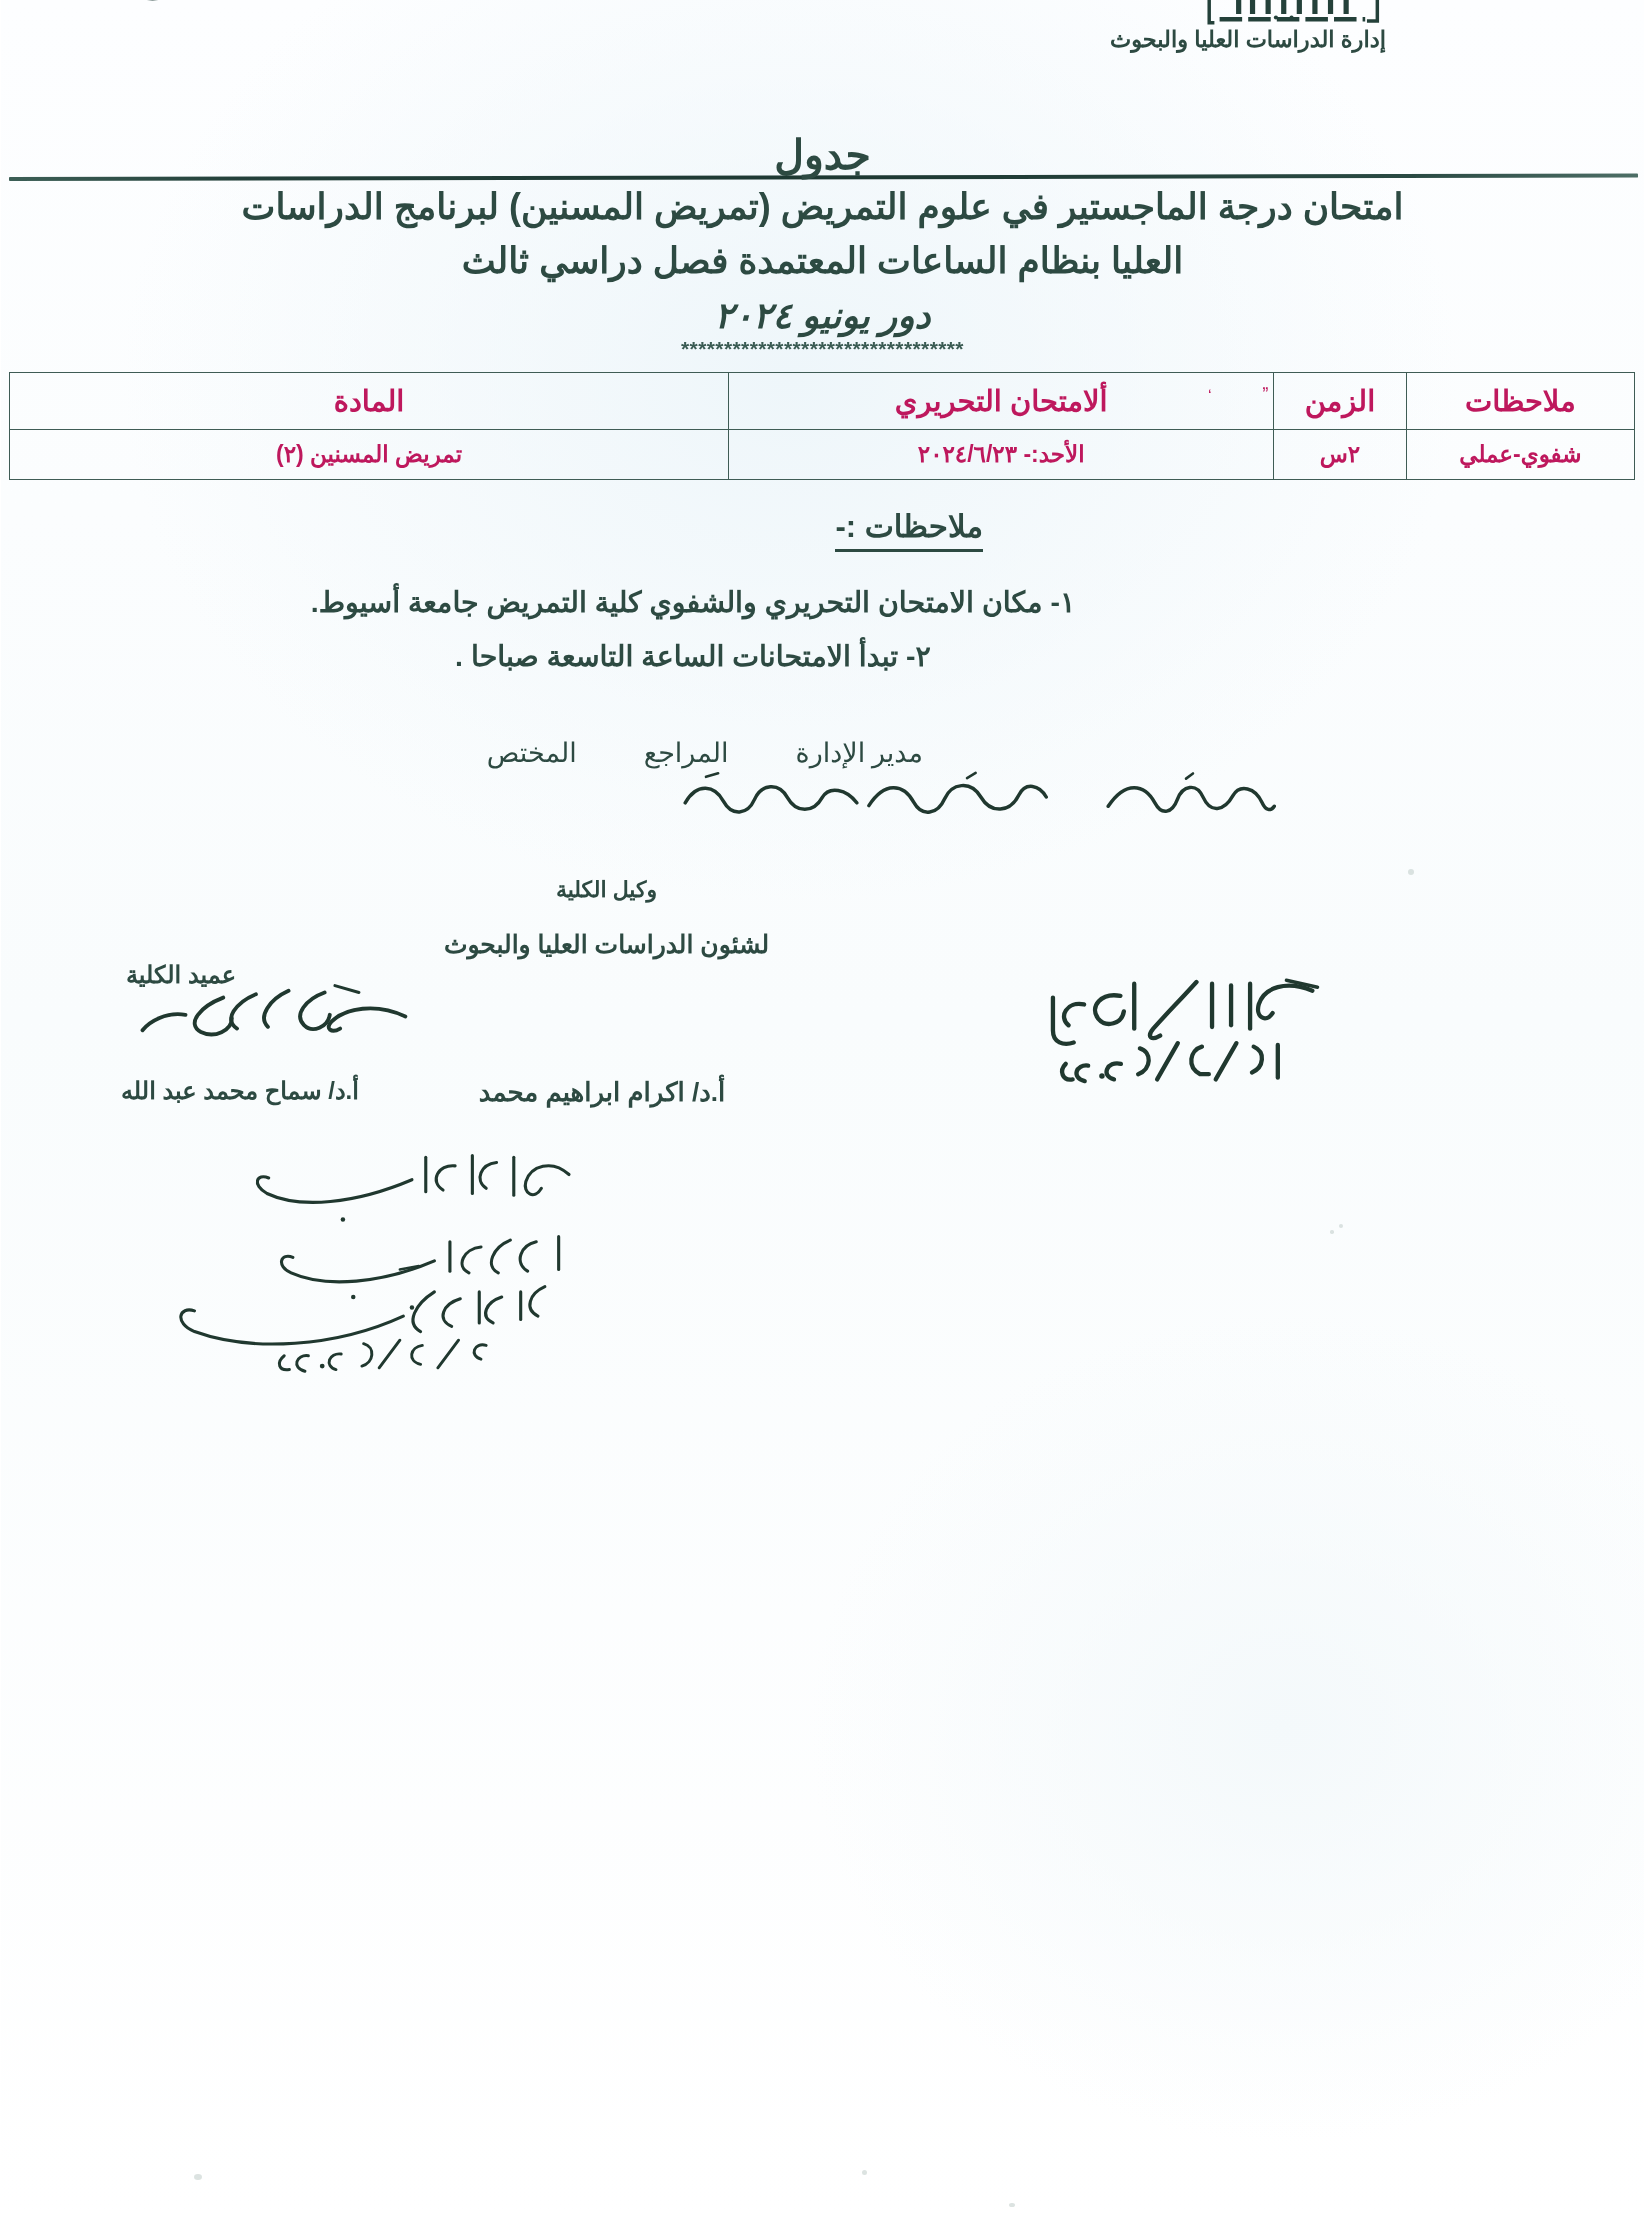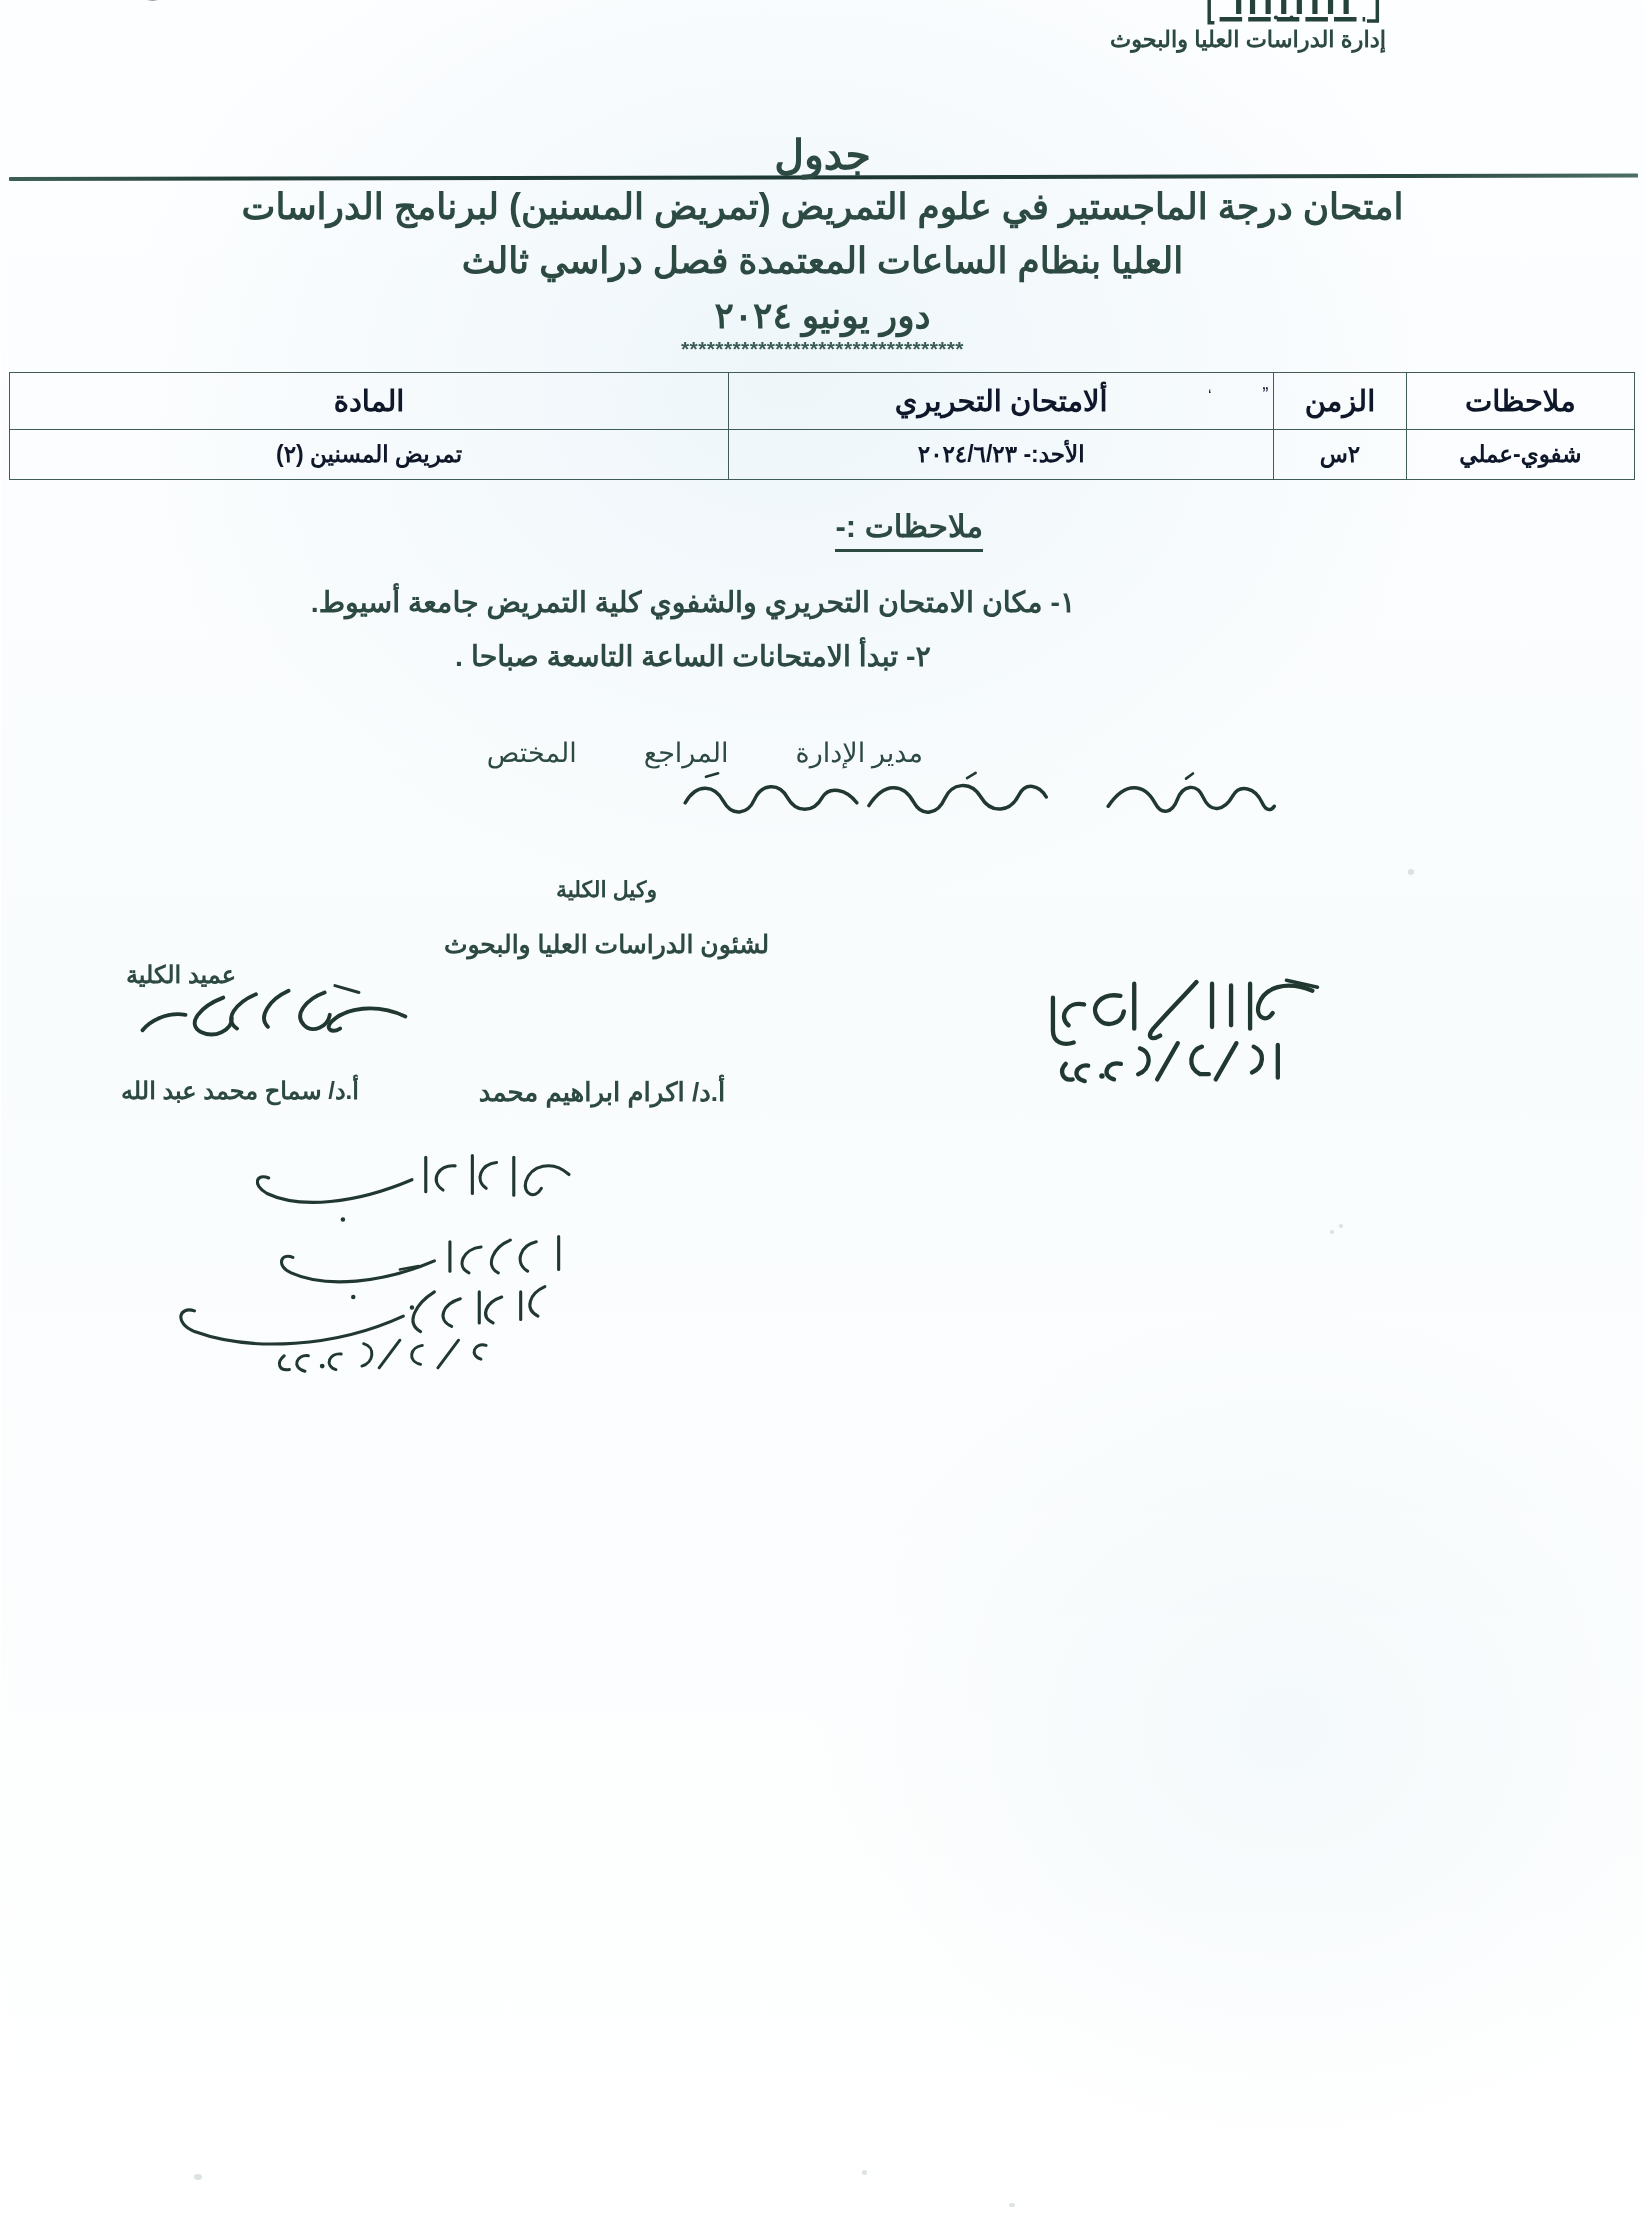--- a/index.html
+++ b/index.html
@@ -77,21 +77,21 @@
   }
   .t-line {
     position: absolute; left: 0; right: 0;
     text-align: center;
     font-size: 36px; font-weight: 700;
     font-family: "Liberation Sans", sans-serif;
     letter-spacing: 0.2px;
   }
   .t1 { top: 186px; padding: 0 52px; }
   .t2 { top: 240px; }
-  .t3 { top: 295px; }
+  .t3 { top: 295px; font-style: italic; }
   .stars {
     position: absolute; top: 337px; left: 0; right: 0;
     text-align: center;
     font-size: 21px; font-weight: 700; letter-spacing: 0.4px;
     font-family: "Liberation Sans", sans-serif;
     color: #3a5b53;
   }
 
   
   .tbl-wrap {
@@ -101,21 +101,21 @@
     width: 100%;
     border-collapse: collapse;
     table-layout: fixed;
     font-family: "Liberation Sans", sans-serif;
   }
   table.sched th, table.sched td {
     border: 1.7px solid #3f5c55;
     text-align: center;
     vertical-align: middle;
     font-weight: 700;
-    color: #0f172a;
+    color: #be185d;
   }
   table.sched th { height: 57px; font-size: 29px; }
   table.sched td { height: 50px; font-size: 23px; }
   .col-notes { width: 14.0%; }
   .col-time  { width: 8.2%; }
   .col-exam  { width: 33.5%; }
   .col-subj  { width: 44.3%; }
   .hdr-exam-inner { position: relative; display: inline-block; }
   .tick-a { position: absolute; right: -104px; top: 1.7px; font-size: 16.4px; font-weight: 400; }
   .tick-b { position: absolute; right: -161px; top: 0px; font-size: 19px; font-weight: 400; }

